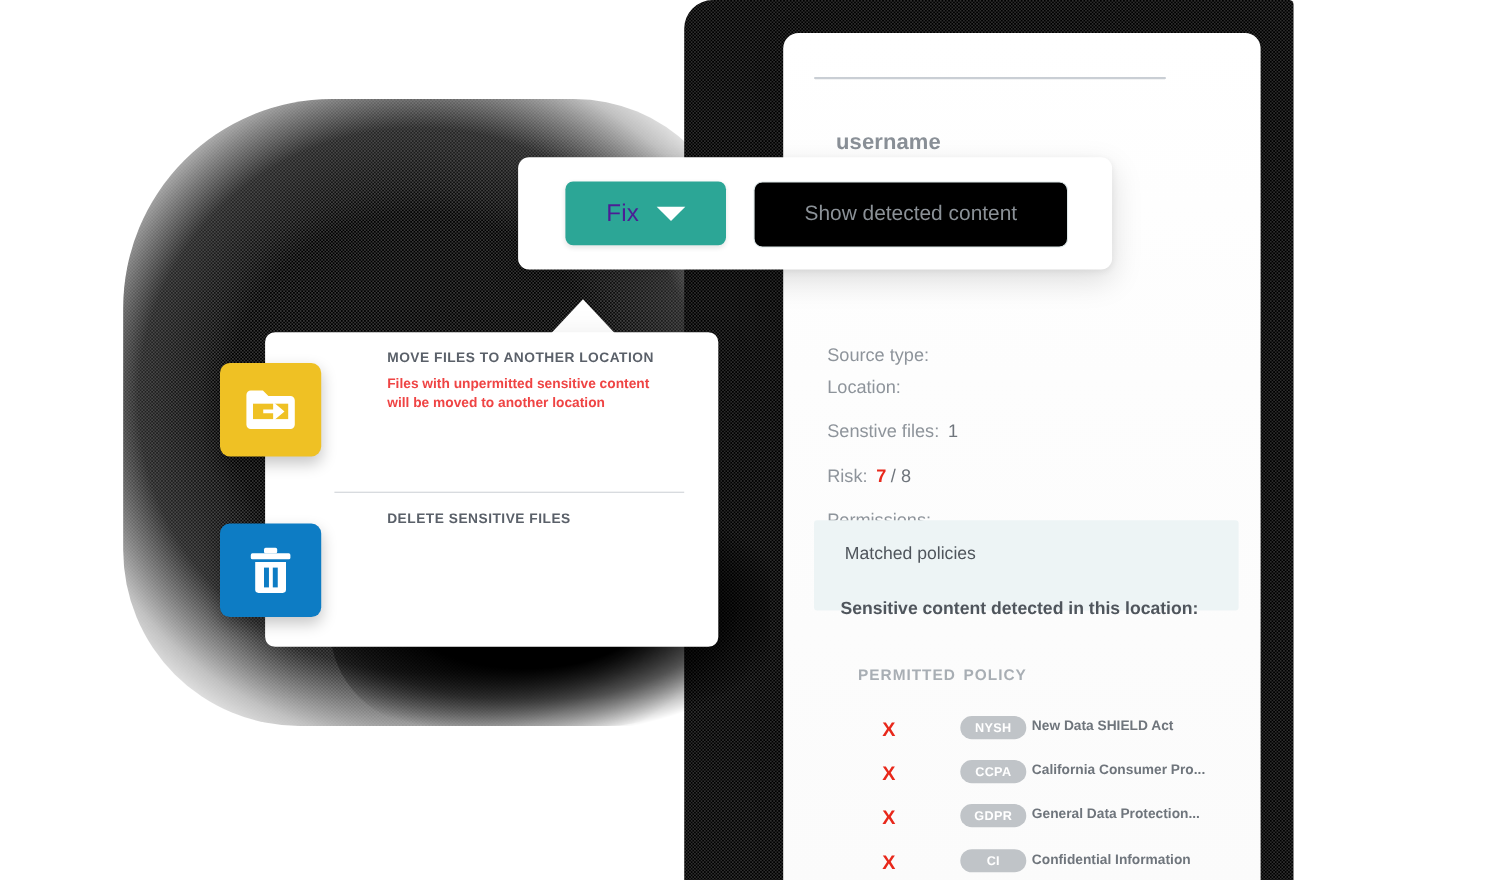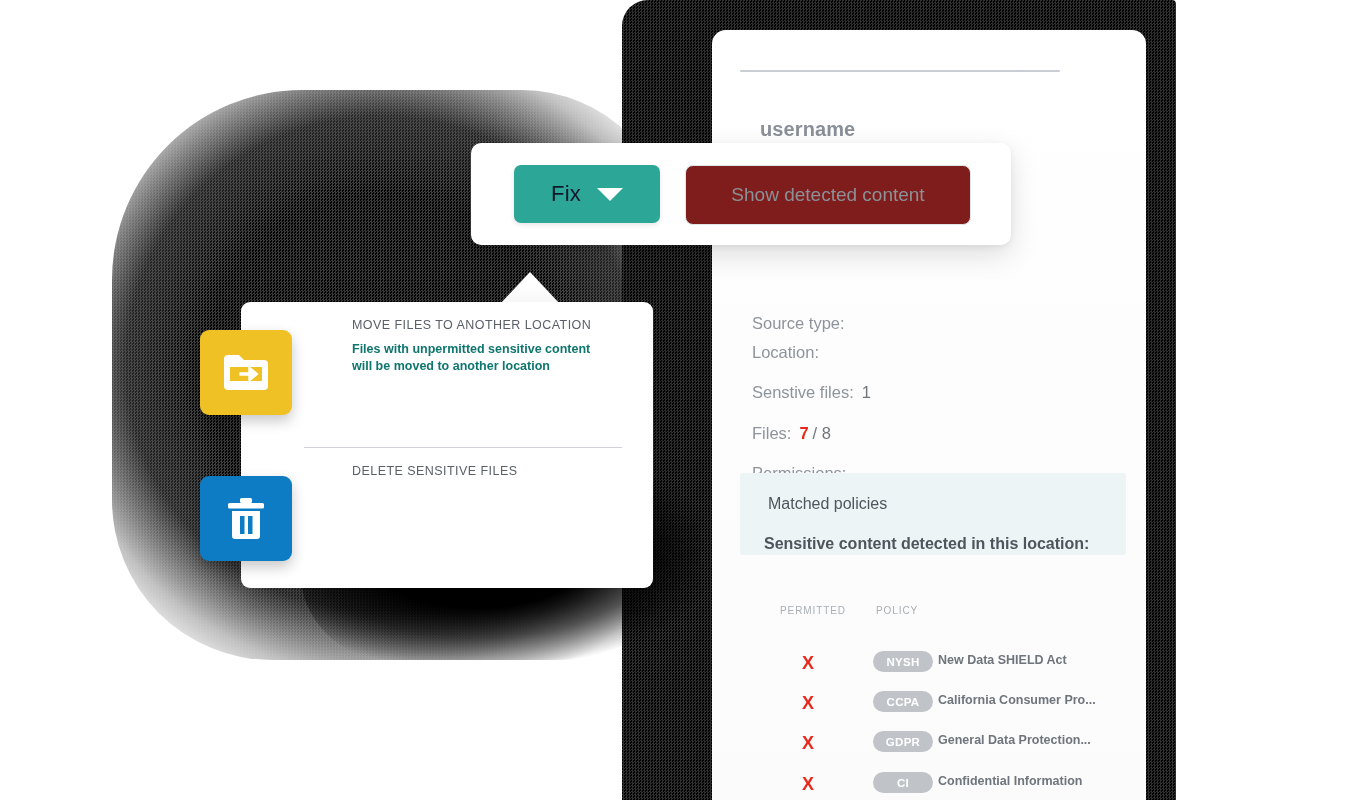--- a/index.html
+++ b/index.html
@@ -86,26 +86,26 @@
   #row-perms{top:434px;}
 
   #matched-box{
     position:absolute;left:28px;top:443px;width:386px;height:82px;
     background:#edf4f5;border-radius:3px;
   }
   #matched-title{
     position:absolute;left:28px;top:22px;font-size:16px;color:#4f555c;font-weight:400;
   }
   #matched-sub{
-    position:absolute;left:24px;top:62px;font-size:16px;color:#4f555c;font-weight:700;
+    position:absolute;left:24px;top:72px;font-size:16px;color:#4f555c;font-weight:700;
   }
 
   
   #policy-table{position:absolute;left:28px;top:575px;width:400px;}
-  .pol-head{position:absolute;top:0;font-size:10px;letter-spacing:.9px;color:#a8aeb4;font-weight:400;}
+  .pol-head{position:absolute;top:0;font-size:14px;letter-spacing:.9px;color:#a8aeb4;font-weight:700;}
   #pol-head-permitted{left:40px;}
   #pol-head-policy{left:136px;}
   .pol-row{position:absolute;left:0;width:400px;height:40px;}
   .pol-x{position:absolute;left:62px;top:2px;color:#e8281b;font-size:18px;font-weight:700;}
   .pol-badge{
     position:absolute;left:133px;top:0;width:60px;height:21px;border-radius:11px;
     background:#c0c4c8;color:#ffffff;font-size:11.5px;font-weight:700;
     display:flex;align-items:center;justify-content:center;letter-spacing:.3px;
   }
   .pol-name{position:absolute;left:198px;top:2px;font-size:12.5px;color:#6f757c;font-weight:700;white-space:nowrap;}
@@ -115,25 +115,25 @@
     position:absolute;left:471px;top:143px;width:540px;height:102px;
     background:#ffffff;border-radius:10px;
     box-shadow:0 10px 28px rgba(0,0,0,.13), 0 2px 6px rgba(0,0,0,.06);
   }
   #fix-button{
     position:absolute;left:43px;top:22px;width:146px;height:58px;
     background:#2ca696;border-radius:7px;border:none;cursor:pointer;
     display:flex;align-items:center;justify-content:center;gap:16px;
     box-shadow:0 2px 5px rgba(0,0,0,.10);
   }
-  #fix-label{color:#0f172a;font-size:22px;font-weight:400;letter-spacing:.2px;}
+  #fix-label{color:#4c1d95;font-size:22px;font-weight:400;letter-spacing:.2px;}
   #fix-caret{width:0;height:0;border-left:13px solid transparent;border-right:13px solid transparent;border-top:13px solid #ffffff;}
   #show-content-button{
     position:absolute;left:214px;top:22px;width:284px;height:58px;
-    background:#7f1d1d;border:1px solid #dde7e8;border-radius:8px;cursor:pointer;
+    background:#000000;border:1px solid #dde7e8;border-radius:8px;cursor:pointer;
     display:flex;align-items:center;justify-content:center;
   }
   #show-content-label{color:#8b9197;font-size:19px;font-weight:400;}
 
   
   #menu-pointer{
     position:absolute;left:500px;top:272px;width:0;height:0;
     border-left:30px solid transparent;border-right:30px solid transparent;
     border-bottom:32px solid #ffffff;
   }
@@ -146,22 +146,22 @@
   #menu-item-move{top:16px;}
   #menu-item-delete{top:162px;}
   .menu-icon{
     position:absolute;left:-41px;top:12px;width:92px;height:85px;border-radius:9px;
     display:flex;align-items:center;justify-content:center;
     box-shadow:0 6px 14px rgba(0,0,0,.22);
   }
   #icon-move{background:#efc124;}
   #icon-delete{background:#0d7cc4;}
   .menu-text{position:absolute;left:111px;top:0;width:250px;}
-  .menu-title{font-size:12.5px;font-weight:400;color:#5a6069;letter-spacing:.45px;}
-  .menu-desc{margin-top:9px;font-size:12.5px;font-weight:700;color:#0f766e;line-height:16.5px;}
+  .menu-title{font-size:12.5px;font-weight:700;color:#5a6069;letter-spacing:.45px;}
+  .menu-desc{margin-top:9px;font-size:12.5px;font-weight:700;color:#ef4444;line-height:16.5px;}
   #menu-separator{position:absolute;left:63px;top:145px;width:318px;height:1px;background:#cfd3d7;}
 </style>
 </head>
 <body>
 
 <div class="stage">
 
   <div class="noise-blob" id="shadow-right">
     <div class="spk"></div>
   </div>
@@ -182,21 +182,21 @@
 
     <div class="meta-row" id="row-location">
       <span>Location:</span><span class="val"></span>
     </div>
 
     <div class="meta-row" id="row-files">
       <span>Senstive files:</span><span class="val">1</span>
     </div>
 
     <div class="meta-row" id="row-risk">
-      <span>Files:</span><span class="risk-num">7</span><span class="risk-den">/ 8</span>
+      <span>Risk:</span><span class="risk-num">7</span><span class="risk-den">/ 8</span>
     </div>
 
     <div class="meta-row" id="row-perms">
       <span>Permissions:</span><span class="val"></span>
     </div>
 
     <div id="matched-box">
       <div id="matched-title">Matched policies</div>
       <div id="matched-sub">Sensitive content detected in this location:</div>
     </div>

